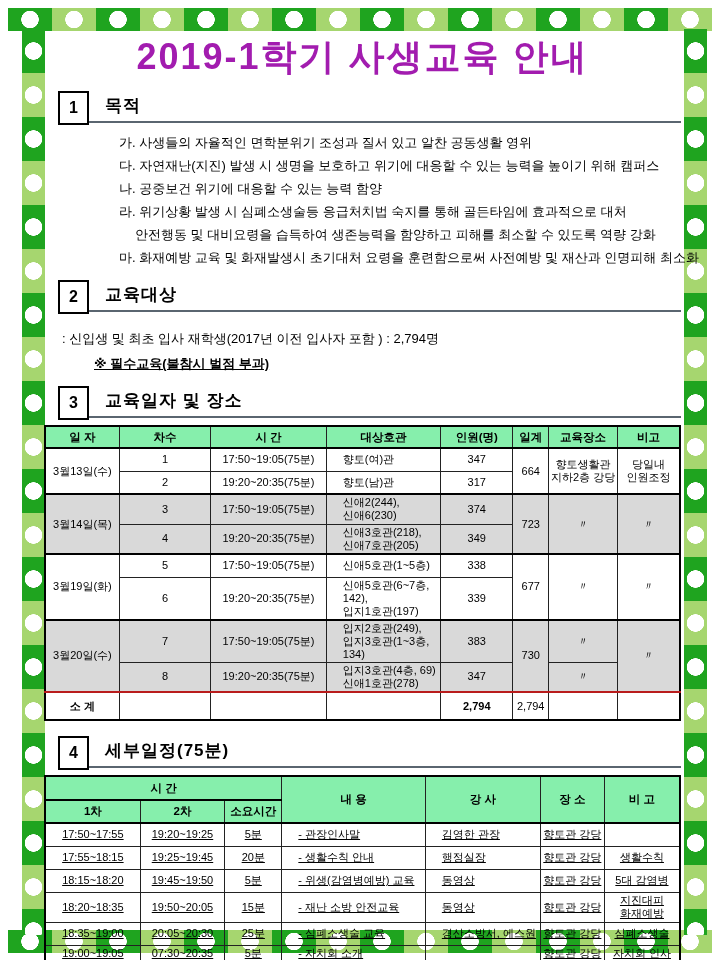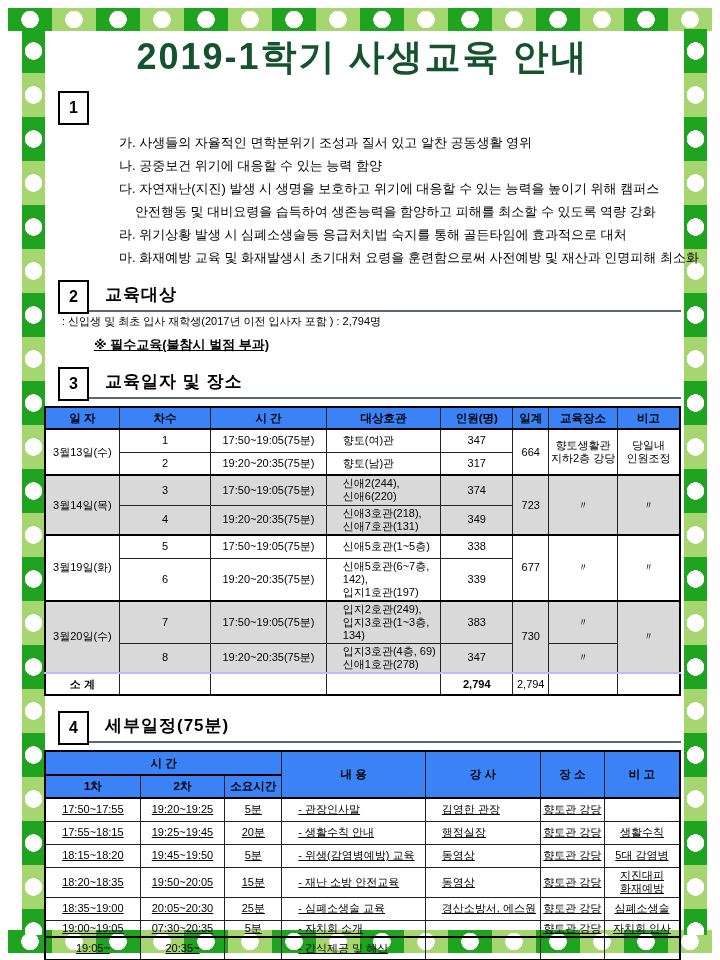--- a/index.html
+++ b/index.html
@@ -26,80 +26,83 @@
   }
   .bar-top { top:8px; }
   .bar-bottom { bottom:7px; }
   .bar-left { left:22px; }
   .bar-right { right:13px; }
 
   
   .content { position:absolute; left:44px; right:39px; top:31px; bottom:30px; }
 
   .page-title {
-    text-align:center; font-size:36px; font-weight:bold; color:#14532d;
+    text-align:center; font-size:36px; font-weight:bold; color:#a21caf;
     letter-spacing:2px; margin-top:2px; height:52px; line-height:48px;
   }
 
   .section-header { display:flex; align-items:flex-end; margin-left:14px; margin-right:0; }
   .section-num {
     width:31px; height:34px; border:2px solid #000; background:#fff;
     display:flex; align-items:center; justify-content:center;
     font-weight:bold; font-size:16px; flex:0 0 auto; margin-bottom:-2px;
   }
   .section-rest { flex:1; border-bottom:2px solid #5a6570; padding:0 0 4px 16px; }
   .section-title { font-size:17px; font-weight:bold; letter-spacing:1px; }
 
   .purpose { margin:8px 0 0 30px; font-size:13px; }
   .purpose .p-line { line-height:23px; white-space:nowrap;margin-left:45px; }
   .purpose .p-indent { padding-left:16px; }
 
-  .target-line { margin:2px 0 0 18px; font-size:11px; }
+  .target-line { margin:18px 0 0 18px; font-size:13px; }
   .target-note { margin:7px 0 0 50px; font-size:13px; font-weight:bold; text-decoration:underline; }
 
   
   table { border-collapse:collapse; width:100%; table-layout:fixed; margin-top:7px; }
   th, td {
     border:1px solid #222; font-size:11px; text-align:center;
     vertical-align:middle; padding:1px 2px; white-space:pre-line; line-height:13px;
   }
-  thead th { background:#3b82f6; font-weight:bold; height:22px; font-size:11.5px; }
+  thead th { background:#86efac; font-weight:bold; height:22px; font-size:11.5px; }
   table.schedule, table.detail { border:2px solid #000; }
   table.schedule thead th { border-bottom:2px solid #000; }
   tr.shaded td { background:#d9d9d9; }
   tr.group-start td { border-top:2px solid #000; }
   td.cell-left { text-align:left; padding-left:16px; }
   td.bold { font-weight:bold; }
-  tr.subtotal td { border-top:2px solid #c4b5fd; height:22px;margin-left:23px; }
+  tr.subtotal td { border-top:2px solid #b91c1c; height:28px;margin-left:23px; }
   table.detail thead th { border-bottom:2px solid #000; }
   table.detail td { border-top:1.5px solid #111;text-decoration:underline; }
   tr.thick-top td { border-top:2px solid #000; }
 </style>
 </head>
 <body>
 
 <div class="bar bar-h bar-top"></div>
 <div class="bar bar-h bar-bottom"></div>
 <div class="bar bar-v bar-left"></div>
 <div class="bar bar-v bar-right"></div>
 
 <div class="content">
 
   <div class="page-title">2019-1학기 사생교육 안내</div>
 
   <div class="section-header" style="margin-top:6px;">
     <div class="section-num">1</div>
+    <div class="section-rest">
+      <span class="section-title">목적</span>
+    </div>
   </div>
 
   <div class="purpose" id="purpose-list">
       <div class="p-line">가. 사생들의 자율적인 면학분위기 조성과 질서 있고 알찬 공동생활 영위</div>
+      <div class="p-line">다. 자연재난(지진) 발생 시 생명을 보호하고 위기에 대응할 수 있는 능력을 높이기 위해 캠퍼스</div>
       <div class="p-line">나. 공중보건 위기에 대응할 수 있는 능력 함양</div>
-      <div class="p-line">다. 자연재난(지진) 발생 시 생명을 보호하고 위기에 대응할 수 있는 능력을 높이기 위해 캠퍼스</div>
+      <div class="p-line">라. 위기상황 발생 시 심폐소생술등 응급처치법 숙지를 통해 골든타임에 효과적으로 대처</div>
       <div class="p-line p-indent">안전행동 및 대비요령을 습득하여 생존능력을 함양하고 피해를 최소할 수 있도록 역량 강화</div>
-      <div class="p-line">라. 위기상황 발생 시 심폐소생술등 응급처치법 숙지를 통해 골든타임에 효과적으로 대처</div>
       <div class="p-line">마. 화재예방 교육 및 화재발생시 초기대처 요령을 훈련함으로써 사전예방 및 재산과 인명피해 최소화</div>
     </div>
 
   <div class="section-header" style="margin-top:11px;">
     <div class="section-num">2</div>
     <div class="section-rest">
       <span class="section-title">교육대상</span>
     </div>
   </div>
 
@@ -153,31 +156,31 @@
           <td>2</td>
           <td>19:20~20:35(75분)</td>
           <td class="cell-left">향토(남)관</td>
           <td>317</td>
         </tr>
         <tr class="shaded group-start" style="height: 30px;">
           <td rowspan="2">3월14일(목)</td>
           <td>3</td>
           <td>17:50~19:05(75분)</td>
           <td class="cell-left">신애2(244),
-신애6(220)</td>
+신애6(230)</td>
           <td>374</td>
           <td rowspan="2">723</td>
           <td rowspan="2">〃</td>
           <td rowspan="2">〃</td>
         </tr>
         <tr class="shaded " style="height: 30px;">
           <td>4</td>
           <td>19:20~20:35(75분)</td>
           <td class="cell-left">신애3호관(218),
-신애7호관(131)</td>
+신애7호관(205)</td>
           <td>349</td>
         </tr>
         <tr class="group-start" style="height: 23px;">
           <td rowspan="2">3월19일(화)</td>
           <td>5</td>
           <td>17:50~19:05(75분)</td>
           <td class="cell-left">신애5호관(1~5층)</td>
           <td>338</td>
           <td rowspan="2">677</td>
           <td rowspan="2">〃</td>

